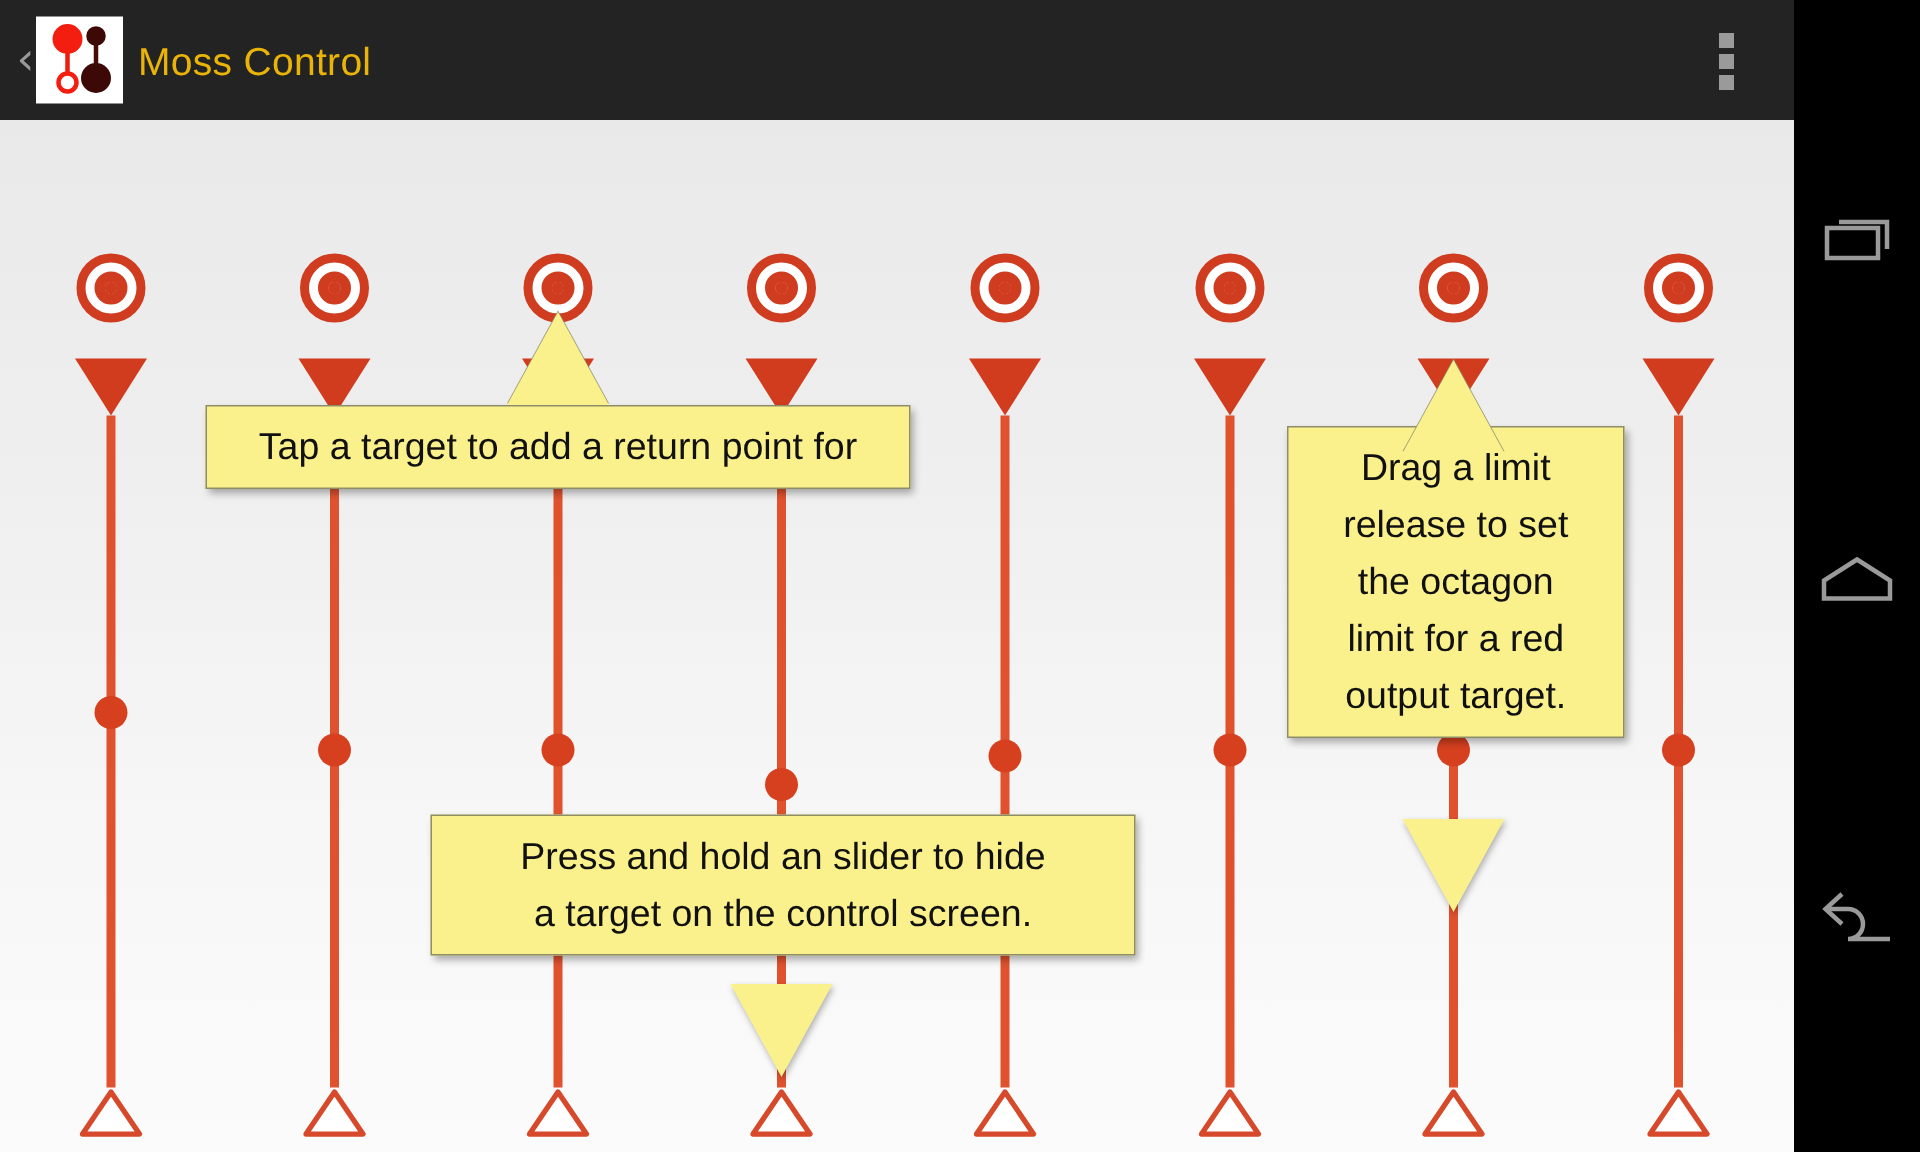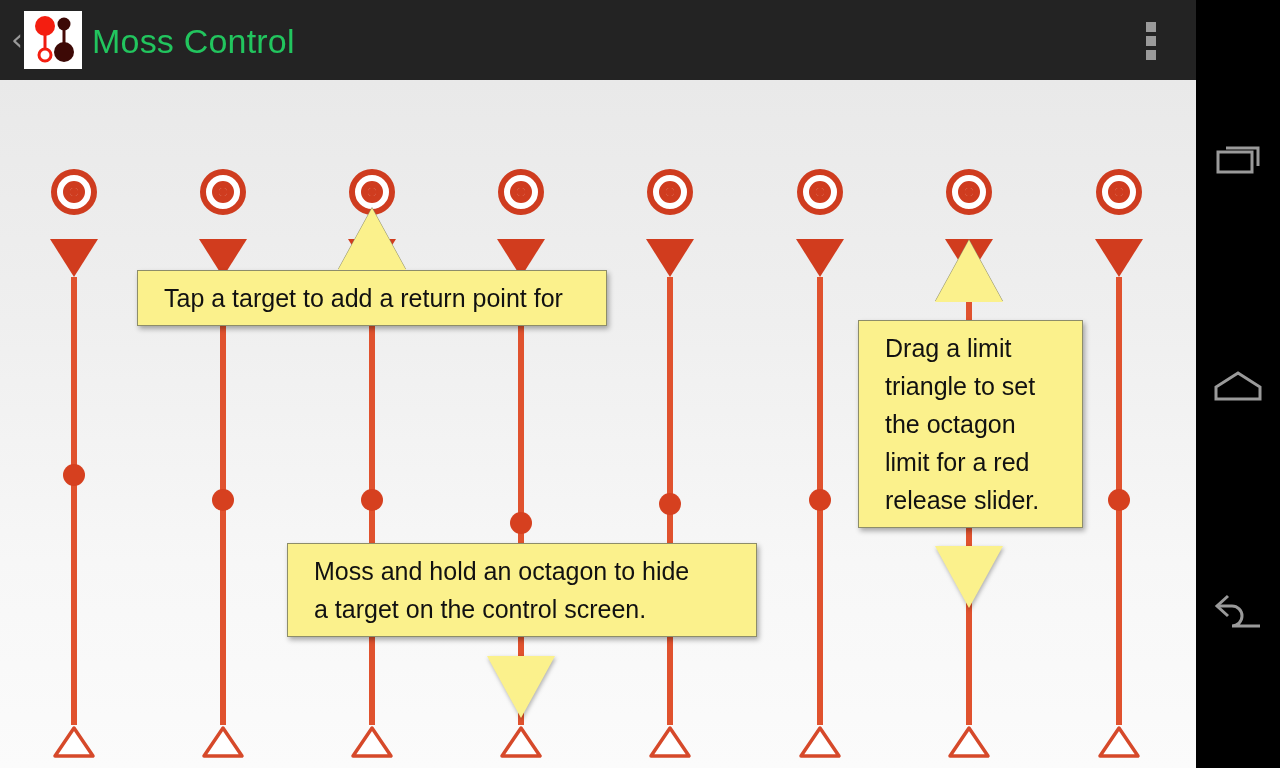--- a/index.html
+++ b/index.html
@@ -12,21 +12,21 @@
 
   
   #actionbar{position:absolute;left:0;top:0;width:1196px;height:80px;
       background:#232323;border-bottom:1px solid #111;}
   #back-chevron{position:absolute;left:6px;top:22px;width:22px;height:36px;
       color:#9a9a9a;font-size:30px;line-height:36px;text-align:center;
       font-family:"DejaVu Sans",sans-serif;}
   #app-icon{position:absolute;left:24px;top:11px;width:58px;height:58px;
       background:#fff;}
   #app-title{position:absolute;left:92px;top:20px;height:42px;line-height:42px;
-      color:#22c55e;font-size:34px;letter-spacing:.2px;white-space:nowrap;}
+      color:#eab308;font-size:26px;letter-spacing:.2px;white-space:nowrap;}
   #overflow{position:absolute;right:38px;top:22px;width:14px;height:38px;}
   #overflow i{display:block;width:10px;height:10px;background:#9a9a9a;
       margin:0 auto 4px auto;}
 
   
   #canvas{position:absolute;left:0;top:80px;width:1196px;height:688px;
       background:linear-gradient(to bottom,#e9e9e9 0%,#efefef 35%,#f7f7f7 70%,#fbfbfb 100%);}
 
   .col{position:absolute;top:0;width:0;height:688px;}
 
@@ -55,21 +55,21 @@
   .knob{position:absolute;left:-11px;width:22px;height:22px;border-radius:50%;
       background:#d6401f;}
 
   
   .minlimit{position:absolute;left:-22px;width:44px;height:34px;}
   .minlimit svg{display:block;}
 
   
   .tip{position:absolute;background:#fbf18c;border:1px solid #8d8d6a;
       box-shadow:2px 3px 5px rgba(0,0,0,.32);
-      color:#111;font-size:25px;line-height:38px;text-align:left;
+      color:#111;font-size:25px;line-height:38px;text-align:center;
       box-sizing:border-box;padding:8px 26px;}
   .tip-up,.tip-dn{position:absolute;width:0;height:0;}
   .tip-up{border-left:34px solid transparent;border-right:34px solid transparent;
       border-bottom:62px solid #fbf18c;filter:drop-shadow(0 -1px 0 #8d8d6a);}
   .tip-dn{border-left:34px solid transparent;border-right:34px solid transparent;
       border-top:62px solid #fbf18c;filter:drop-shadow(1px 2px 2px rgba(0,0,0,.3));}
 
   
   #navbar{position:absolute;right:0;top:0;width:84px;height:768px;background:#000;}
   .navbtn{position:absolute;left:0;width:84px;height:84px;}
@@ -217,30 +217,30 @@
             <svg width="44" height="34" viewBox="0 0 44 34">
               <polygon points="22,3 41,31 3,31" fill="#fff" stroke="#d6492a" stroke-width="3.5" stroke-linejoin="round"></polygon>
             </svg>
           </div>
         </div>
         <div class="tip" style="left: 137px; top: 190px; width: 470px;">
           <div>Tap a target to add a return point for</div>
         </div>
         <div class="tip-up" style="left: 338px; top: 128px;"></div>
         <div class="tip" style="left: 287px; top: 463px; width: 470px;">
-          <div>Moss and hold an octagon to hide</div>
+          <div>Press and hold an slider to hide</div>
           <div>a target on the control screen.</div>
         </div>
         <div class="tip-dn" style="left: 487px; top: 576px;"></div>
-        <div class="tip" style="left: 858px; top: 240px; width: 225px;">
+        <div class="tip" style="left: 858px; top: 204px; width: 225px;">
           <div>Drag a limit</div>
-          <div>triangle to set</div>
+          <div>release to set</div>
           <div>the octagon</div>
           <div>limit for a red</div>
-          <div>release slider.</div>
+          <div>output target.</div>
         </div>
         <div class="tip-up" style="left: 935px; top: 160px;"></div>
         <div class="tip-dn" style="left: 935px; top: 466px;"></div>
       </div>
   </div>
 
   <div id="navbar">
     <div class="navbtn" style="top:120px">
       <svg width="56" height="56" viewBox="0 0 56 56">
         <rect x="8" y="18" width="34" height="20" fill="none" stroke="#9a9a9a" stroke-width="3"></rect>

